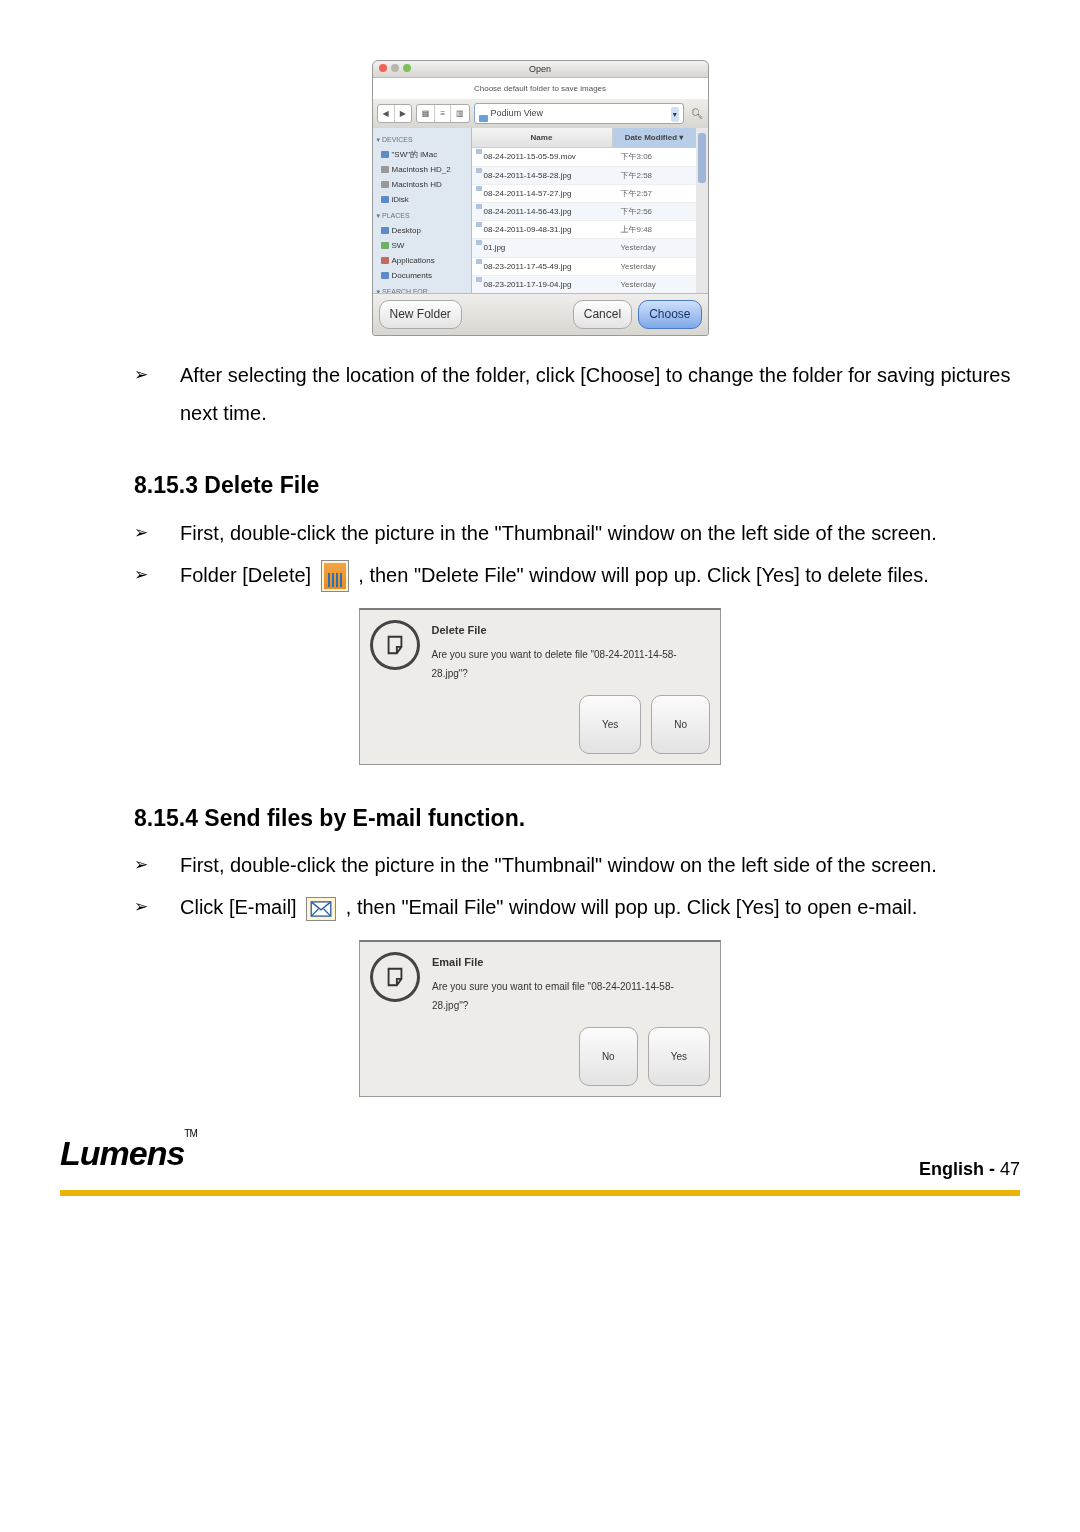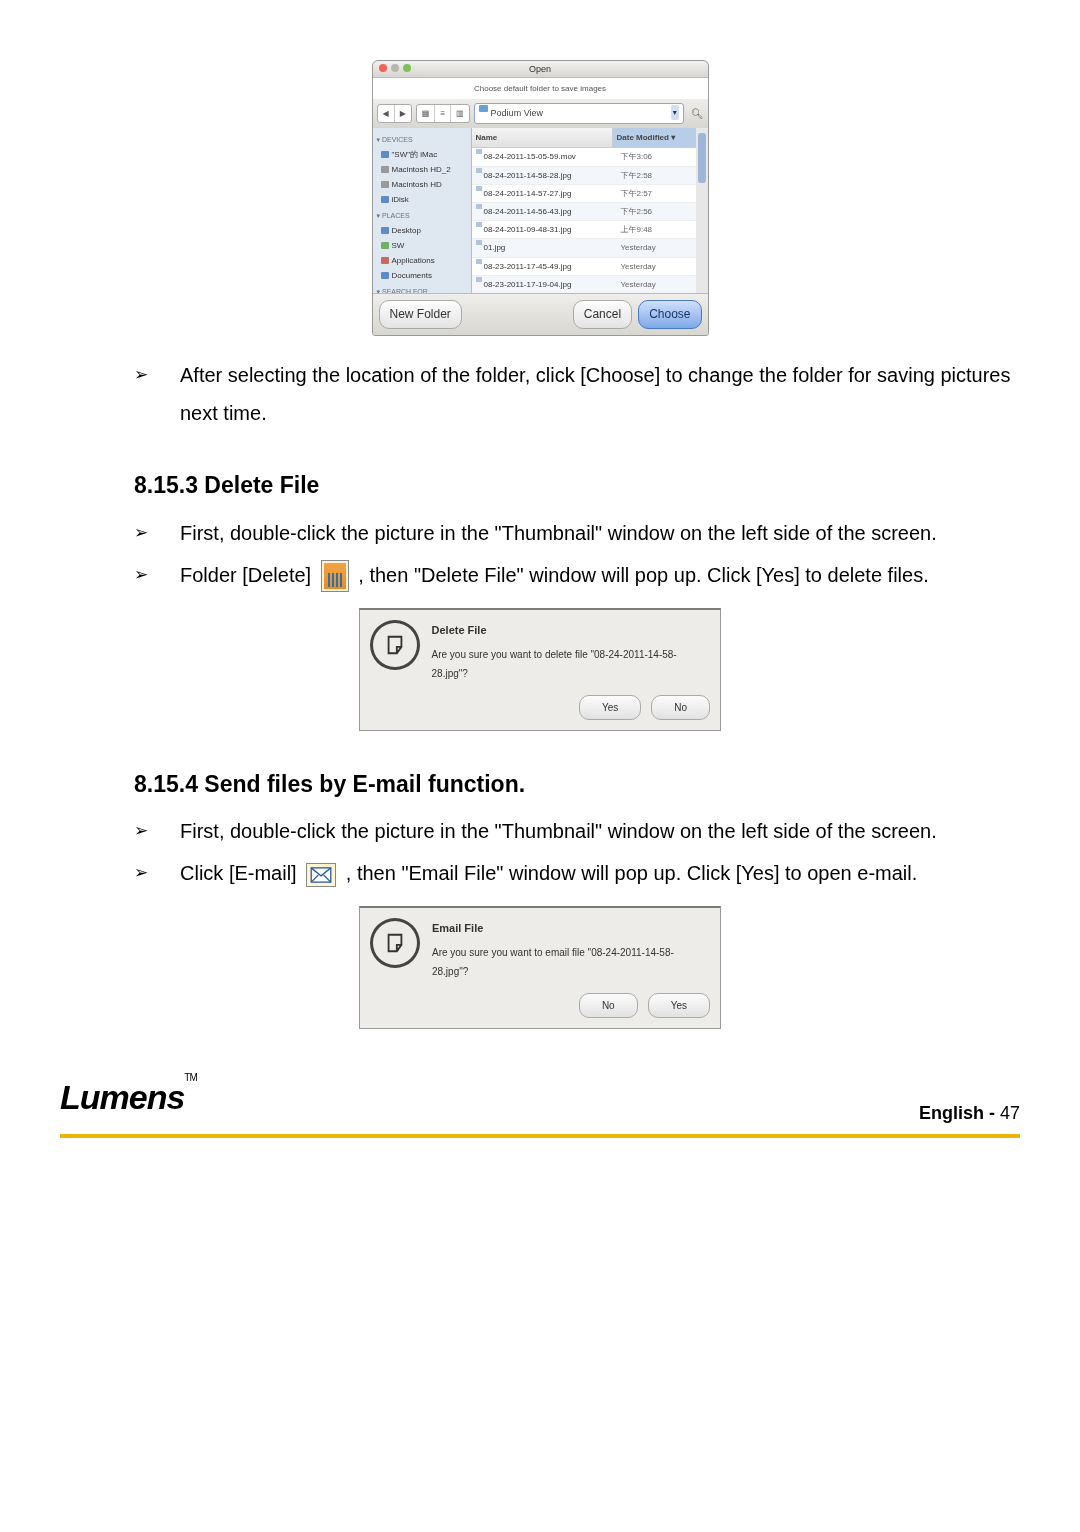--- a/index.html
+++ b/index.html
@@ -51,21 +51,21 @@
     display:flex; gap:4px;
     padding: 4px;
     background: linear-gradient(#f0eeea,#d8d6d1);
     align-items:center;
   }
   .tool-btn-group { border:1px solid #aaa; border-radius:3px; background:#fff; display:flex; }
   .tool-btn { padding: 1px 5px; border-right:1px solid #ccc; font-size:8px; color:#555; }
   .tool-btn:last-child { border-right:none; }
   .path-select {
     flex:1; border:1px solid #8aa9d6; border-radius:3px; background:#fff;
-    padding:1px 4px; display:flex; align-items:flex-start; font-size:9px;
+    padding:1px 4px; display:flex; align-items:flex-end; font-size:9px;
   }
   .path-select .folder-ic { width:9px; height:7px; background:#6aa0d8; margin-right:3px; border-radius:1px; }
   .path-select .chev { margin-left:auto; color:#335; font-size:8px; background:#cfe0f5; padding:0 2px; border-radius:2px;}
   .search-ic { font-size:10px; color:#555; margin-left:3px; }
   .mac-body { display:flex; height:165px; }
   .mac-sidebar {
     width: 90px;
     background:#dfe7f0;
     border-right:1px solid #b5bcc5;
     padding: 3px 4px;
@@ -73,21 +73,21 @@
     color:#5b6578;
     overflow:hidden;
   }
   .sb-head { font-size:7px; color:#6a7282; letter-spacing:0; margin-top:2px; }
   .sb-item { display:flex; align-items:center; gap:3px; padding-left:4px; color:#333; }
   .sb-item .ic { width:8px; height:7px; background:#999; border-radius:1px; display:inline-block; }
   .ic-blue { background:#5d8bc7 !important; }
   .ic-green { background:#6fb066 !important; }
   .ic-red { background:#c76a5d !important; }
   .mac-table { flex:1; background:#fff; overflow:hidden; font-size:8px; color:#333; }
-  .mt-head { display:flex; background: linear-gradient(#f4f4f4,#e1e1e1); border-bottom:1px solid #ccc; }
+  .mt-head { display:flex; background: linear-gradient(#f4f4f4,#e1e1e1); border-bottom:1px solid #ccc;text-align:center; }
   .mt-head div { padding:2px 4px; font-weight:bold; color:#444; font-size:8px; }
   .mt-name { flex:1; border-right:1px solid #ccc; }
   .mt-date { width:75px; }
   .mt-date-h { background:#b8cde8; }
   .mt-row { display:flex; border-bottom:1px solid #eee; padding:1px 0; }
   .mt-row:nth-child(even) { background:#f3f6fb; }
   .mt-row .cell-name { flex:1; padding-left:4px; display:flex; gap:2px; }
   .mt-row .thumb { width:6px; height:5px; background:#b0c4de; display:inline-block; }
   .mt-row .cell-date { width:75px; color:#666; padding-left:3px; }
   .scrollbar { width:12px; background:#e7e7e7; display:flex; flex-direction:column; }
@@ -162,25 +162,25 @@
     border:3px solid #444; border-radius:50%;
     display:flex; align-items:center; justify-content:center;
   }
   .dialog-icon svg { width:22px; height:22px; }
   .dialog-title { font-weight:bold; font-size:11px; margin-bottom:4px;}
   .dialog-msg { font-size:10px; }
   .dialog-btns { display:flex; justify-content:flex-end; gap:10px; margin-top:12px; }
   .dlg-btn {
     border:1px solid #aaa; border-radius:10px;
     background: linear-gradient(#fcfcfc,#e2e2e2);
-    padding: 2px 22px; font-size:10px; color:#333;
+    padding: 19px 22px; font-size:10px; color:#333;
   }
   .footer {
-    margin-top: 36px;
-    border-bottom: 4px solid #eab308;
+    margin-top: 24px;
+    border-bottom: 6px solid #eab308;
     padding-bottom: 4px;
     display:flex; justify-content:space-between; align-items:flex-end;text-align:right;
   }
   .logo {
     font-family: Arial Black, Arial, sans-serif;
     font-weight: 900;
     font-style: italic;
     font-size: 34px;
     letter-spacing: -1px;
   }

